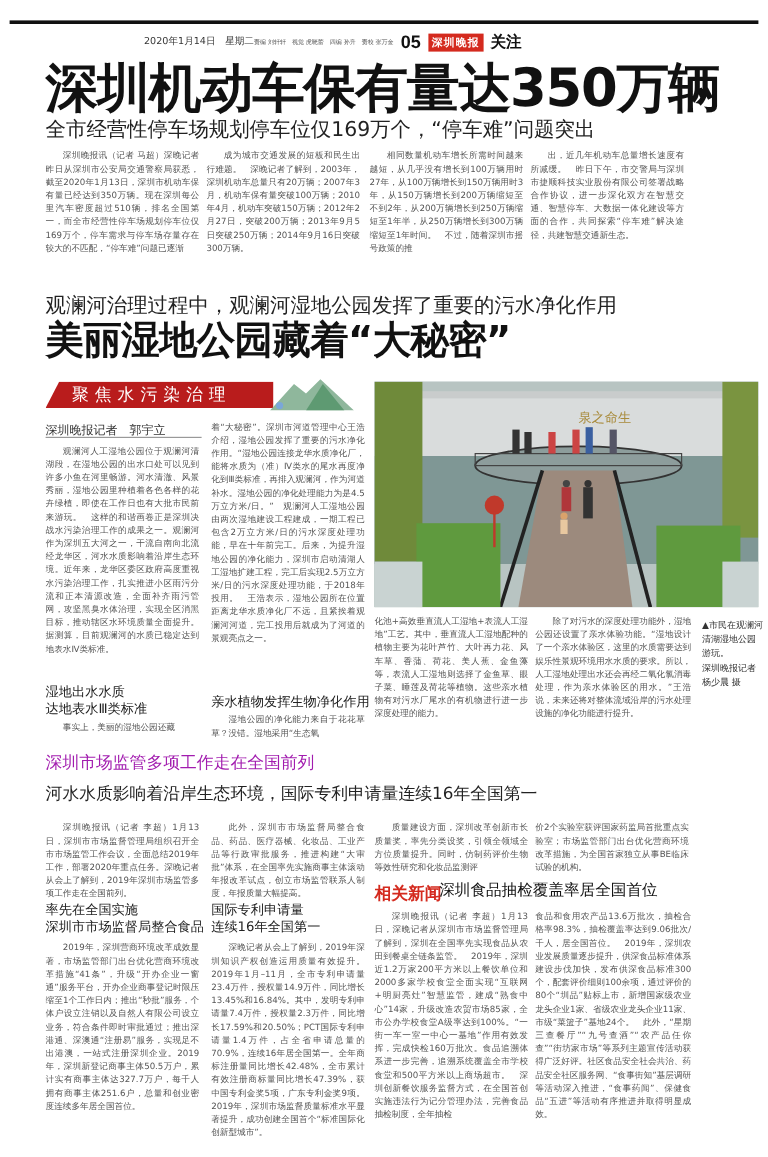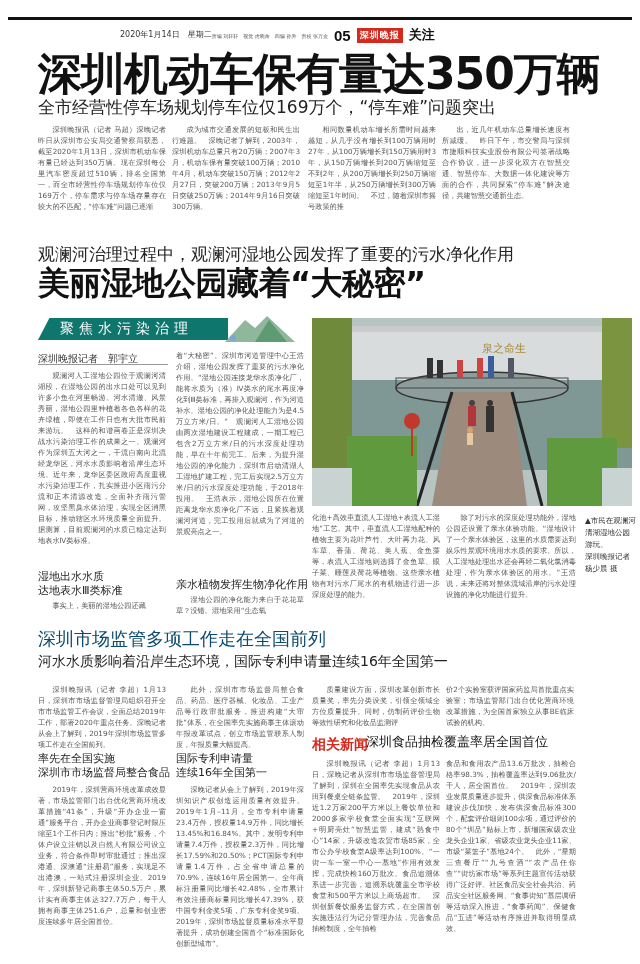--- a/index.html
+++ b/index.html
@@ -16,31 +16,31 @@
 
   .h1{left:38px;top:52px;font-size:44px;font-weight:bold;color:#111;letter-spacing:-1px;white-space:nowrap;line-height:1;}
   .h1sub{left:38px;top:96px;font-size:17px;color:#222;white-space:nowrap;}
 
   .col{font-size:7.2px;line-height:11px;color:#555;text-align:justify;position:absolute;}
   .col p{margin:0;text-indent:2em;}
 
   .kicker{left:38px;top:243px;font-size:17px;color:#222;white-space:nowrap;}
   .h2{left:38px;top:262px;font-size:32px;font-weight:bold;color:#111;white-space:nowrap;letter-spacing:-0.5px;}
 
-  .banner{left:38px;top:318px;width:190px;height:22px;background:#0f766e;clip-path:polygon(6% 0,100% 0,100% 100%,0 100%);color:#fff;font-size:14px;letter-spacing:5px;display:flex;align-items:center;padding-left:22px;box-sizing:border-box;}
+  .banner{left:38px;top:318px;width:190px;height:22px;background:#b91c1c;clip-path:polygon(6% 0,100% 0,100% 100%,0 100%);color:#fff;font-size:14px;letter-spacing:5px;display:flex;align-items:center;padding-left:22px;box-sizing:border-box;}
   .mountain{left:225px;top:314px;width:70px;height:28px;}
   .byline{left:38px;top:352px;font-size:10px;color:#333;}
   .byline-rule{left:38px;top:364px;width:130px;height:1px;background:#999;}
 
   .subhd{font-size:11px;color:#222;line-height:14px;position:absolute;}
 
   .photo{left:312px;top:318px;width:320px;height:188px;overflow:hidden;background:#a9b9b6;}
   .caption{left:585px;top:515px;width:52px;font-size:7.5px;line-height:12px;color:#333;}
 
-  .h3{left:38px;top:627px;font-size:18px;color:#0c4a6e;white-space:nowrap;font-weight:normal;}
+  .h3{left:38px;top:627px;font-size:14px;color:#a21caf;white-space:nowrap;font-weight:normal;}
   .h3sub{left:38px;top:653px;font-size:14px;color:#222;white-space:nowrap;}
 
   .related-tag{left:312px;top:736px;font-size:14px;color:#d42a1e;font-weight:bold;}
   .related-title{left:366px;top:733px;font-size:13px;color:#111;white-space:nowrap;}
 </style>
 </head>
 <body>
 
 <div class="abs topline"></div>
 <div class="abs masthead">

